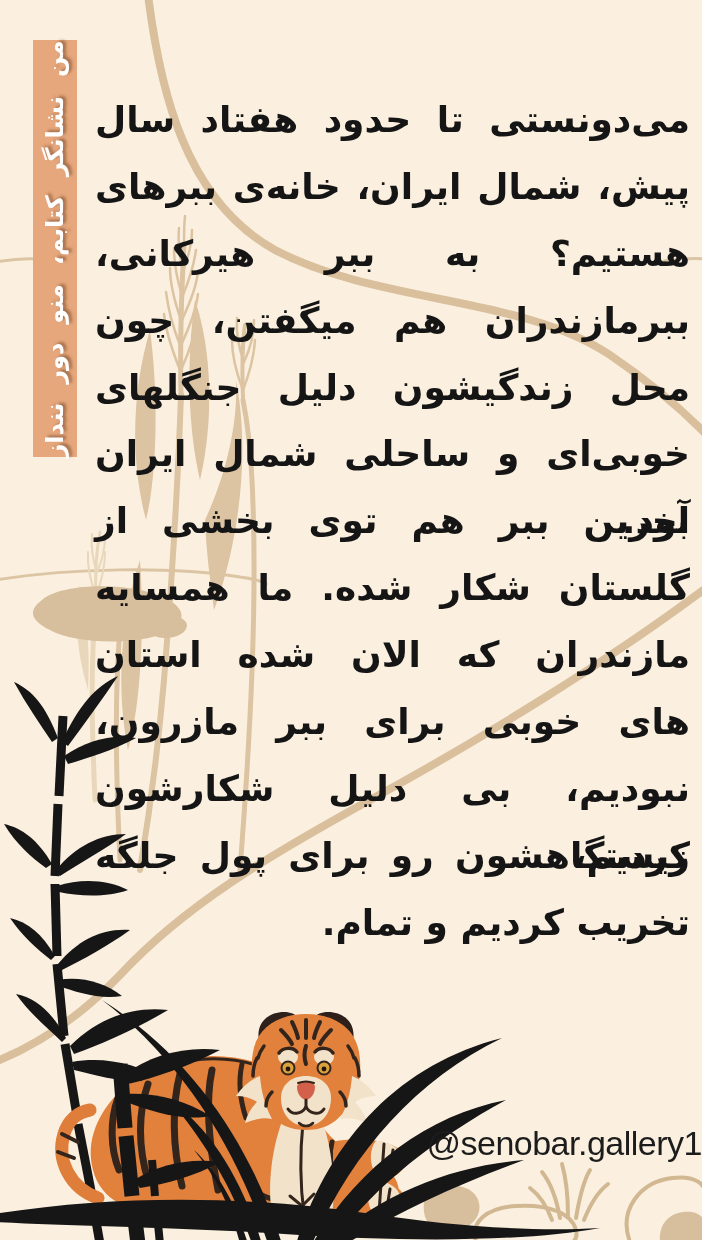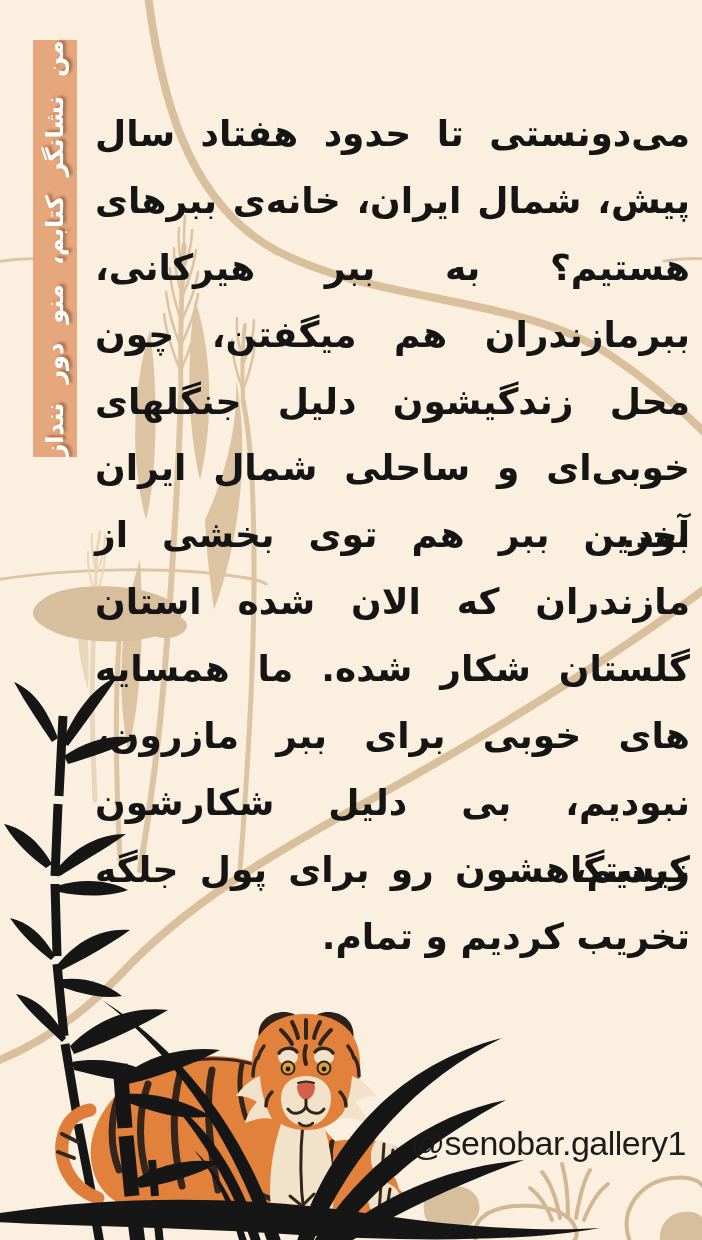--- a/index.html
+++ b/index.html
@@ -20,31 +20,31 @@
     position:absolute;left:50%;top:50%;width:417px;height:44px;
     transform:translate(-50%,-50%) rotate(-90deg);
     direction:rtl;unicode-bidi:plaintext;
     text-align:justify;text-align-last:justify;
     font-size:24px;font-weight:bold;color:#FFFFFF;line-height:44px;
     text-shadow:2px 3px 3px rgba(95,55,25,.5);
   }
 
   
   .story{
-    position:absolute;left:95px;top:101px;width:595px;z-index:3;
+    position:absolute;left:95px;top:87px;width:595px;z-index:3;
     direction:rtl;color:#151515;font-weight:bold;
     font-size:36px;line-height:66.9px;
   }
   .story .line{
     height:66.9px;text-align:justify;text-align-last:justify;
   }
   .story .line.last{text-align-last:right;}
 
   .credit{
-    position:absolute;right:16px;top:1124px;z-index:5;
+    position:absolute;right:0;top:1124px;z-index:5;
     font-family:"Liberation Sans",sans-serif;
     font-size:34px;color:#1C1C1C;letter-spacing:-0.5px;
   }
 </style>
 </head>
 <body>
 
 <div class="stage">
 
   <svg class="layer bg-layer" viewBox="0 0 702 1240" aria-hidden="true">
@@ -267,22 +267,22 @@
   </div>
 
   <div class="story">
     <div class="line">می‌دونستی تا حدود هفتاد سال</div>
     <div class="line">پیش، شمال ایران، خانه‌ی ببرهای</div>
     <div class="line">هستیم؟ به ببر هیرکانی،</div>
     <div class="line">ببرمازندران هم میگفتن، چون</div>
     <div class="line">محل زندگیشون دلیل جنگلهای</div>
     <div class="line">خوبی‌ای و ساحلی شمال ایران بود.</div>
     <div class="line">آخرین ببر هم توی بخشی از</div>
+    <div class="line">گلستان شکار شده. ما همسایه</div>
     <div class="line">مازندران که الان شده استان</div>
-    <div class="line">گلستان شکار شده. ما همسایه</div>
     <div class="line">های خوبی برای ببر مازرون،</div>
     <div class="line">نبودیم، بی دلیل شکارشون کردیم،</div>
     <div class="line">زیستگاهشون رو برای پول جلگه</div>
     <div class="line last">تخریب کردیم و تمام.</div>
   </div>
 
   <div class="credit">@senobar.gallery1</div>
 
 </div>
 

